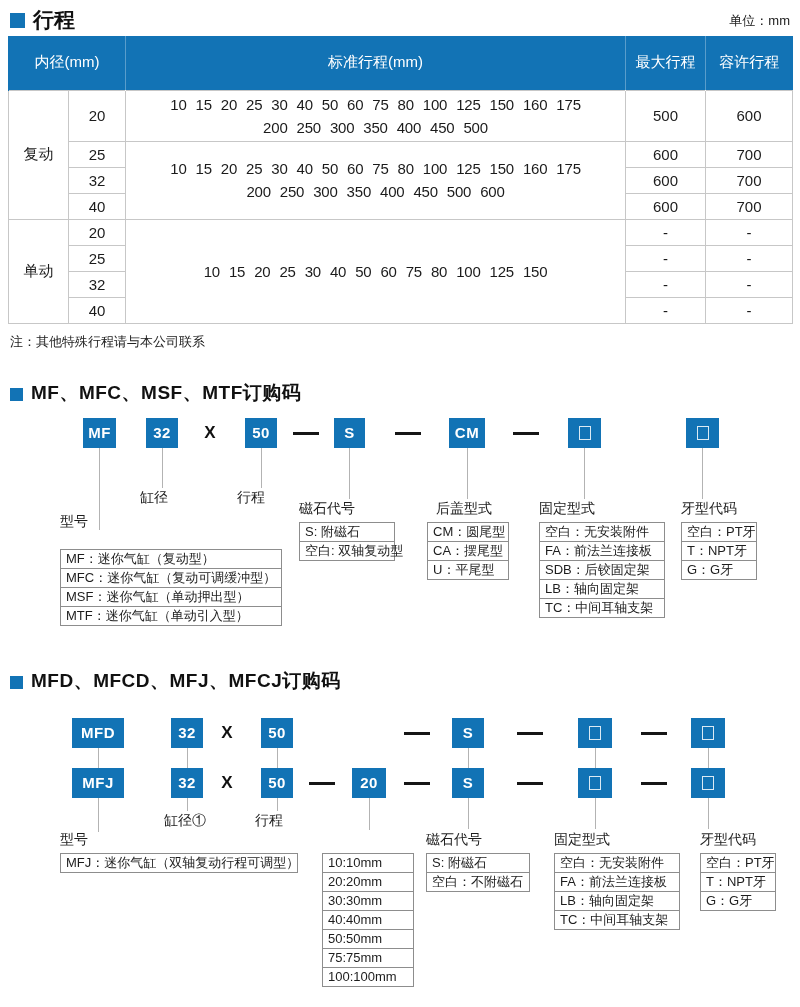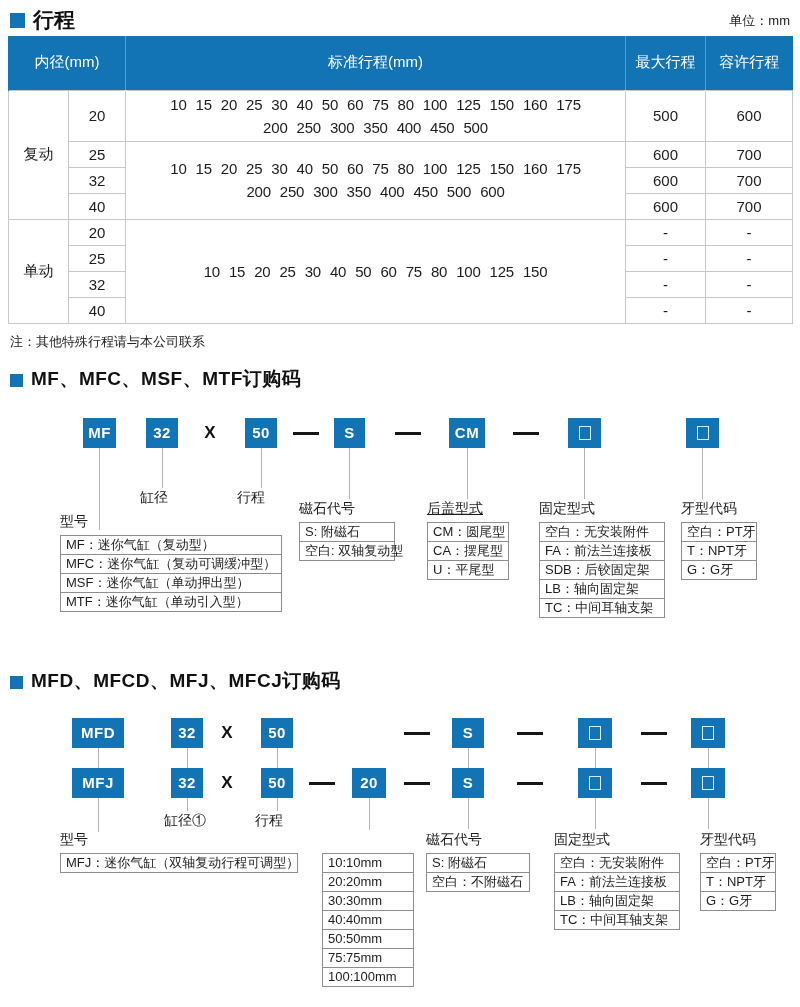--- a/index.html
+++ b/index.html
@@ -26,21 +26,21 @@
     height:26px; padding:0; background:#fff;
   }
   tr.tall td { height:51px; }
   td.strokes { text-align:left; padding:1px 0 1px 9px; line-height:23px; word-spacing:5px; letter-spacing:-0.2px; }
   tr.gsep td { border-top:1px solid #9b9b9b; }
   .note { font-size:13px; color:#222; margin:9px 0 0 10px; }
   
   .sec-title { position:absolute; left:10px; display:flex; align-items:center; gap:8px; }
   .sec-title .sq { width:13px; height:13px; background:#1273b5; margin-top:2px; }
   .sec-title .txt { font-size:19px; font-weight:bold; color:#111; letter-spacing:0.5px; }
-  #t2 { top:366px; } #t3 { top:668px; }
+  #t2 { top:380px; } #t3 { top:668px; }
   
   .diagram { position:absolute; left:0; width:800px; }
   #diagram1 { top:405px; height:262px; }
   #diagram2 { top:705px; height:300px; }
   .codebox {
     position:absolute; height:30px; background:#1273b5; color:#fff; font-weight:bold;
     font-size:15px; text-align:center; line-height:30px; letter-spacing:0.5px;
   }
   .isq { display:inline-block; width:12px; height:14px; border:1px solid rgba(255,255,255,0.85); vertical-align:middle; margin-top:-3px; }
   .sepx { position:absolute; width:26px; text-align:center; font-size:17px; font-weight:bold; color:#111; line-height:30px; }
@@ -162,34 +162,34 @@
   <div class="vline" style="left:261px;top:43px;height:40px;"></div>
   <div class="vline" style="left:349px;top:43px;height:51px;"></div>
   <div class="vline" style="left:467px;top:43px;height:51px;"></div>
   <div class="vline" style="left:584px;top:43px;height:51px;"></div>
   <div class="vline" style="left:702px;top:43px;height:51px;"></div>
 
   <div class="dlabel" style="left:140px;top:84px;">缸径</div>
   <div class="dlabel" style="left:237px;top:84px;">行程</div>
 
   <div class="dlabel" style="left:60px;top:108px;">型号</div>
-  <div class="dlist" style="left:60px;top:126px;width:222px;">
+  <div class="dlist" style="left:60px;top:140px;width:222px;">
     <div>MF：迷你气缸（复动型）</div>
     <div>MFC：迷你气缸（复动可调缓冲型）</div>
     <div>MSF：迷你气缸（单动押出型）</div>
     <div>MTF：迷你气缸（单动引入型）</div>
   </div>
 
   <div class="dlabel" style="left:299px;top:95px;">磁石代号</div>
   <div class="dlist" style="left:299px;top:113px;width:96px;">
     <div>S: 附磁石</div>
     <div>空白: 双轴复动型</div>
   </div>
 
-  <div class="dlabel" style="left:427px;top:95px;text-decoration:underline;">后盖型式</div>
+  <div class="dlabel" style="left:436px;top:95px;">后盖型式</div>
   <div class="dlist" style="left:427px;top:113px;width:82px;">
     <div>CM：圆尾型</div>
     <div>CA：摆尾型</div>
     <div>U：平尾型</div>
   </div>
 
   <div class="dlabel" style="left:539px;top:95px;">固定型式</div>
   <div class="dlist" style="left:539px;top:113px;width:126px;">
     <div>空白：无安装附件</div>
     <div>FA：前法兰连接板</div>

